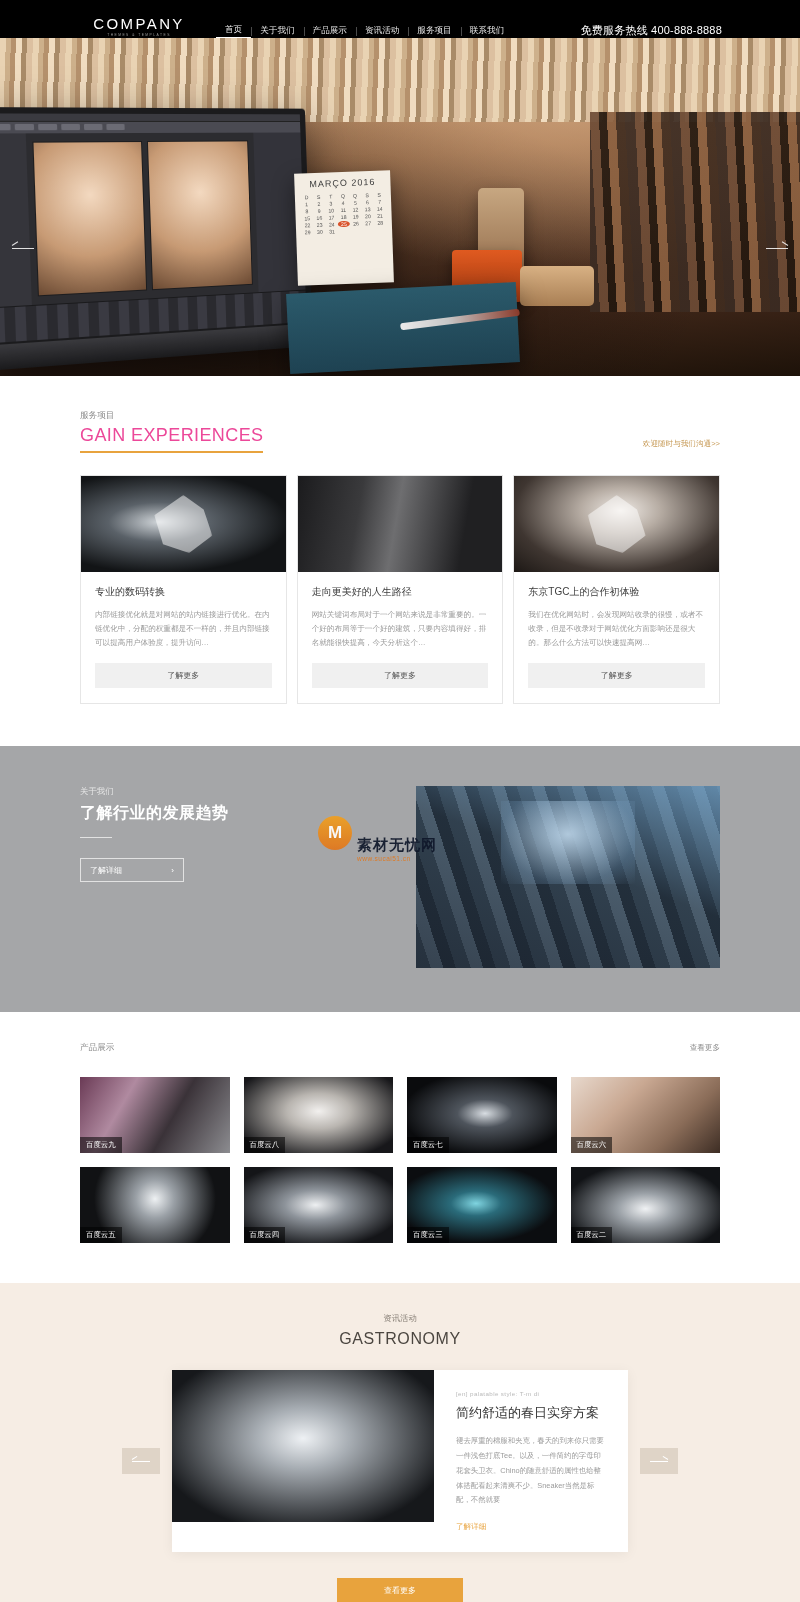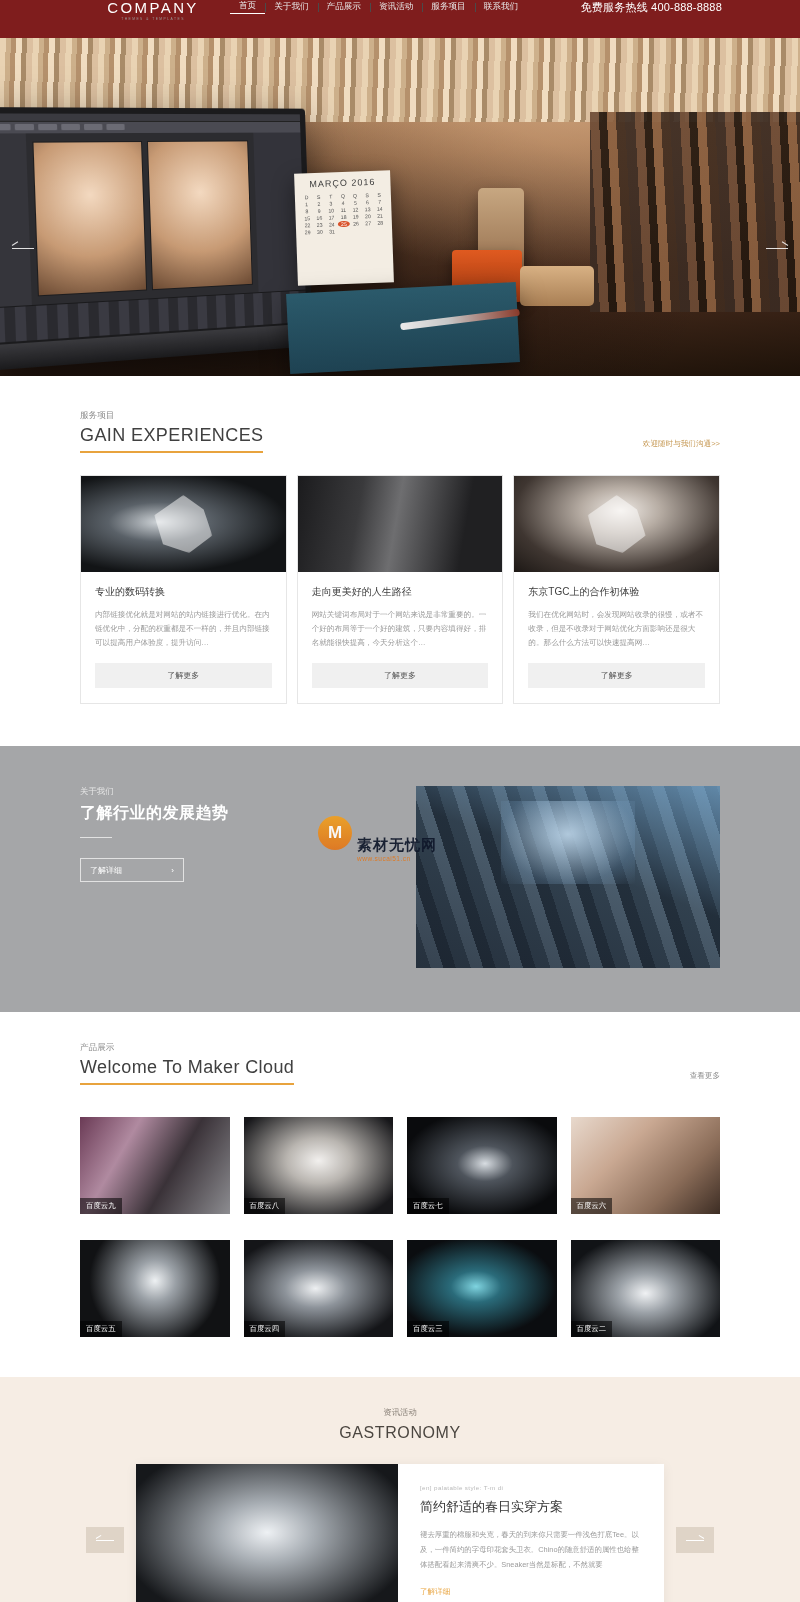--- a/index.html
+++ b/index.html
@@ -9,26 +9,25 @@
     font-family: "Liberation Sans", "DejaVu Sans", sans-serif;
     background: #ffffff;
     color: #333;
     -webkit-font-smoothing: antialiased;
   }
   .wrap { width: 640px; margin: 0 auto; }
 
   
   .header {
     height: 38px;
-    background: #7f1d1d;
+    background: #000000;
     display: flex;
-    align-items: flex-start;
+    align-items: flex-end;
     position: relative;
     z-index: 20;
-    padding-left: 14px;
   }
   .logo-block {
     margin-left: 84px;
     width: 110px;
     text-align: center;
     line-height: 1;
   }
   .logo-main {
     color: #fff;
     font-size: 15px;
@@ -177,21 +176,21 @@
   .hero-arrow i { display:block; width: 22px; height:1px; background: rgba(255,255,255,.85); position: relative;}
   .hero-arrow.left i::before, .hero-arrow.right i::after {
     content:""; position:absolute; width: 7px; height:1px; background: rgba(255,255,255,.85);
   }
   .hero-arrow.left i::before { left:0; top:-2.4px; transform: rotate(-32deg); transform-origin: left center;}
   .hero-arrow.right i::after { right:0; top:-2.4px; transform: rotate(32deg); transform-origin: right center;}
 
   
   .sec-label { font-size: 8.6px; color: #8b8b8b; margin-bottom: 3px; }
   .sec-title {
-    font-size: 18px; color: #404040; font-weight: 400; letter-spacing: .4px;
+    font-size: 18px; color: #ec4899; font-weight: 400; letter-spacing: .4px;
     display: inline-block; padding-bottom: 5px; border-bottom: 2px solid #e8a33d;
   }
   .sec-head { display: flex; align-items: flex-end; justify-content: space-between; }
   .sec-more { font-size: 7.6px; color: #c79a56; cursor: pointer; padding-bottom: 4px; }
 
   
   .services { padding: 34px 0 42px; background: #fff; }
   .svc-grid { display: flex; gap: 10px; margin-top: 22px; }
   .svc-card { flex: 1; border: 1px solid #e6e6e6; background: #fff; }
   .svc-img { height: 96px; position: relative; overflow: hidden; }
@@ -249,21 +248,21 @@
     background: linear-gradient(#f0a020,#e2761a);
     display: flex; align-items: center; justify-content: center;
     color: #fff; font-size: 17px; font-weight: 700;
   }
   .wm-txt1 { font-size: 15px; color: #0f172a; font-weight: 700; letter-spacing: 1px; margin-top: 32px; }
   .wm-txt2 { font-size: 6.5px; color: #e2761a; letter-spacing: .5px; }
 
   
   .products { padding: 30px 0 40px; background: #fff; }
   .prod-grid { display: grid; grid-template-columns: repeat(4,1fr); gap: 14px; margin-top: 20px; }
-  .prod-item { position: relative; height: 97px; overflow: hidden; cursor: pointer; margin-top: 12px; }
+  .prod-item { position: relative; height: 76px; overflow: hidden; cursor: pointer; }
   .prod-cap {
     position: absolute; left: 0; bottom: 0; padding: 3px 6px;
     background: rgba(0,0,0,.55); color: #fff; font-size: 7.4px;
   }
   .p1 { background: linear-gradient(120deg,#6a3a55 0%, #b08aa0 30%, #3a3238 60%, #8c8c90 100%); }
   .p2 { background: radial-gradient(ellipse at 50% 45%, #f2f0ee 0%, #b9b5b0 30%, #17171a 85%); }
   .p3 { background: radial-gradient(ellipse at 52% 48%, #d8dde2 0%, #4e545c 25%, #0a0b0d 75%); }
   .p4 { background: linear-gradient(135deg,#e8d9cd 0%, #c9a892 35%, #8a6c58 70%, #3d2d24 100%); }
   .p5 { background: radial-gradient(circle at 50% 42%, #eef1f3 0%, #9aa0a6 22%, #111214 70%); }
   .p6 { background: radial-gradient(ellipse at 48% 50%, #eef0f2 0%, #8d939a 28%, #141518 80%); }
@@ -278,21 +277,21 @@
   .news-arrow {
     width: 38px; height: 26px; background: #dfd4c7; display: flex;
     align-items: center; justify-content: center; cursor: pointer;
   }
   .news-arrow i { display:block; width: 18px; height: 1px; background: #fff; position: relative; }
   .news-arrow.left i::before, .news-arrow.right i::after {
     content:""; position:absolute; width: 6px; height:1px; background:#fff;
   }
   .news-arrow.left i::before { left:0; top:-2px; transform: rotate(-32deg); transform-origin:left center;}
   .news-arrow.right i::after { right:0; top:-2px; transform: rotate(32deg); transform-origin:right center;}
-  .news-card { display: flex; width: 528px; background: #fff; box-shadow: 0 2px 12px rgba(0,0,0,.06); }
+  .news-card { display: flex; width: 456px; background: #fff; box-shadow: 0 2px 12px rgba(0,0,0,.06); }
   .news-img {
     width: 262px; height: 152px;
     background: radial-gradient(ellipse at 50% 45%, #eef1f4 0%, #a8aeb4 25%, #16181b 80%);
   }
   .news-text { flex: 1; padding: 20px 22px; }
   .news-meta { font-size: 6.2px; color: #b9b9b9; letter-spacing: .4px; }
   .news-h { font-size: 13px; color: #333; margin: 7px 0 12px; font-weight: 400; }
   .news-p { font-size: 7.4px; color: #9b9b9b; line-height: 2; }
   .news-link { font-size: 7.6px; color: #e8a33d; margin-top: 14px; cursor: pointer; }
   .news-more {
@@ -470,21 +469,20 @@
       <div class="wm-txt2">www.sucai51.cn</div>
     </div>
   </div>
 </section>
 
 <section class="products">
   <div class="wrap">
     <div class="sec-head">
       <div>
         <div class="sec-label">产品展示</div>
-        <div class="sec-title">Welcome To Maker Cloud</div>
       </div>
       <div class="sec-more" style="color:#8a8a8a">查看更多</div>
     </div>
 
     <div class="prod-grid">
       <div class="prod-item p1">
           <div class="prod-cap">百度云九</div>
         </div>
       <div class="prod-item p2">
           <div class="prod-cap">百度云八</div>

